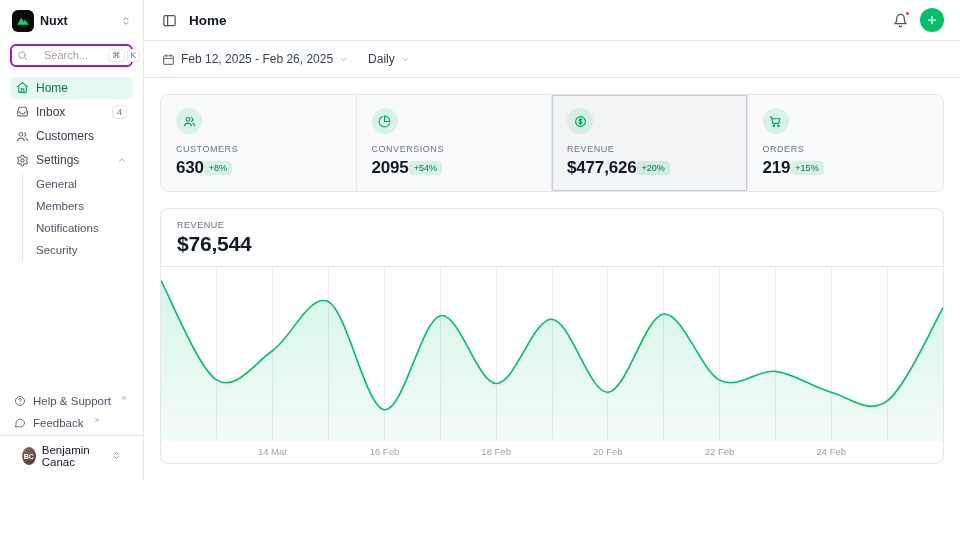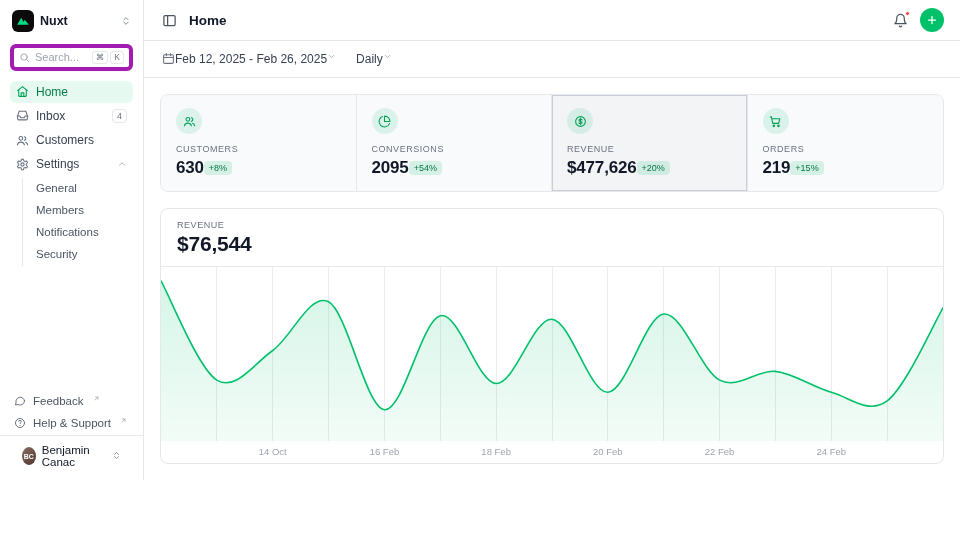--- a/index.html
+++ b/index.html
@@ -17,22 +17,22 @@
     border-right:1px solid #e5e7eb;
     display:flex; flex-direction:column;
     padding:8px 10px 0 10px;
   }
   .ws { display:flex; align-items:center; gap:6px; padding:2px 2px; cursor:pointer; border-radius:6px; }
   .logo-box { width:22px; height:22px; background:#0b0b0c; border-radius:6px; display:flex; align-items:center; justify-content:center; }
   .ws-name { font-size:12.5px; font-weight:700; color:#111827; }
   .ws .updown { margin-left:auto; color:#6b7280; }
 
   .search {
-    display:flex; align-items:center; gap:5px;
-    border:4px solid #a21caf; border-radius:6px;
+    display:flex; align-items:center; gap:16px;
+    border:2px solid #a21caf; border-radius:6px;
     padding:3px 5px; margin:10px 0 10px 0;
     color:#9ca3af; background:#fff; cursor:text;
     box-shadow:0 1px 1px rgba(0,0,0,.03);
   }
   .search input {
     border:none; outline:none; background:transparent;
     font-family:inherit; font-size:11px; color:#374151; width:48px; padding:0;
   }
   .search input::placeholder { color:#9ca3af; }
   .kbds { margin-left:auto; display:flex; gap:2px; }
@@ -103,21 +103,21 @@
     background:var(--primary,#00c16a); color:#fff;
     display:flex; align-items:center; justify-content:center;
   }
 
   .toolbar {
     height:37px; min-height:37px; border-bottom:1px solid #e5e7eb;
     display:flex; align-items:center; gap:16px; padding:0 16px;
   }
   .tool-btn {
     background:none; border:none; cursor:pointer; padding:4px 2px;
-    display:flex; align-items:flex-start; 
+    display:flex; align-items:center; gap:6px;
     font-family:inherit; font-size:12px; color:#374151;
   }
   .tool-btn .tico { color:#6b7280; display:flex; }
   .chev { color:#9ca3af; display:flex; }
 
   .content { flex:1; padding:16px; display:flex; flex-direction:column; min-height:0; }
 
   .stats {
     display:grid; grid-template-columns:repeat(4,1fr);
     border:1px solid #e5e7eb; border-radius:8px; overflow:hidden;
@@ -253,40 +253,40 @@
         <a class="nav-item">
             <span>Security</span>
           </a>
       </div>
     </nav>
 
     <div class="sidebar-bottom">
       <a class="nav-item">
         <span class="nico">
           <svg width="12" height="12" viewBox="0 0 24 24" fill="none" stroke="currentColor" stroke-width="2" stroke-linecap="round" stroke-linejoin="round">
-              <path d="M21 11.5a8.5 8.5 0 0 1-8.5 8.5c-1.5 0-3-.4-4.2-1.1L3 20l1.1-5.3A8.5 8.5 0 1 1 21 11.5Z"></path>
-            </svg>
-        </span>
-        <span>Feedback</span>
+              <circle cx="12" cy="12" r="9"></circle>
+              <path d="M9.5 9a2.5 2.5 0 0 1 5 .3c0 1.7-2.5 2.2-2.5 3.7"></path>
+              <line x1="12" y1="17" x2="12.01" y2="17"></line>
+            </svg>
+        </span>
+        <span>Help &amp; Support</span>
         <span class="ext">
           <svg width="7" height="7" viewBox="0 0 24 24" fill="none" stroke="currentColor" stroke-width="2.5" stroke-linecap="round" stroke-linejoin="round">
               <path d="M7 17 17 7"></path>
               <path d="M9 7h8v8"></path>
             </svg>
         </span>
       </a>
       <a class="nav-item">
         <span class="nico">
           <svg width="12" height="12" viewBox="0 0 24 24" fill="none" stroke="currentColor" stroke-width="2" stroke-linecap="round" stroke-linejoin="round">
-              <circle cx="12" cy="12" r="9"></circle>
-              <path d="M9.5 9a2.5 2.5 0 0 1 5 .3c0 1.7-2.5 2.2-2.5 3.7"></path>
-              <line x1="12" y1="17" x2="12.01" y2="17"></line>
-            </svg>
-        </span>
-        <span>Help &amp; Support</span>
+              <path d="M21 11.5a8.5 8.5 0 0 1-8.5 8.5c-1.5 0-3-.4-4.2-1.1L3 20l1.1-5.3A8.5 8.5 0 1 1 21 11.5Z"></path>
+            </svg>
+        </span>
+        <span>Feedback</span>
         <span class="ext">
           <svg width="7" height="7" viewBox="0 0 24 24" fill="none" stroke="currentColor" stroke-width="2.5" stroke-linecap="round" stroke-linejoin="round">
               <path d="M7 17 17 7"></path>
               <path d="M9 7h8v8"></path>
             </svg>
         </span>
       </a>
       <div class="user-row">
         <span class="avatar">BC</span>
         <span>Benjamin Canac</span>
@@ -439,21 +439,21 @@
                 <line x1="504.00000000000006" x2="504.00000000000006" y1="0" y2="235" class="gridline"></line>
                 <line x1="560" x2="560" y1="0" y2="235" class="gridline"></line>
                 <line x1="616" x2="616" y1="0" y2="235" class="gridline"></line>
                 <line x1="672" x2="672" y1="0" y2="235" class="gridline"></line>
                 <line x1="728" x2="728" y1="0" y2="235" class="gridline"></line>
               </g>
             <path id="area-path" fill="url(#areaGrad)" stroke="none" d="M0.0 18.8 C9.3 41.1 37.3 137.1 56.0 152.8 C74.7 168.4 93.3 130.4 112.0 112.8 C130.7 95.2 149.3 33.7 168.0 47.0 C186.7 60.3 205.3 189.6 224.0 192.7 C242.7 195.8 261.3 71.7 280.0 65.8 C298.7 59.9 317.3 156.7 336.0 157.4 C354.7 158.2 373.3 68.5 392.0 70.5 C410.7 72.5 429.3 170.4 448.0 169.2 C466.7 168.0 485.3 66.2 504.0 63.5 C522.7 60.7 541.3 139.8 560.0 152.8 C578.7 165.7 597.3 138.3 616.0 141.0 C634.7 143.7 653.3 162.5 672.0 169.2 C690.7 175.9 709.3 200.0 728.0 180.9 C746.7 161.9 774.7 76.1 784.0 55.1 L784 235 L0 235 Z"></path>
             <path id="line-path" fill="none" stroke-width="1.6" vector-effect="non-scaling-stroke" stroke-linejoin="round" stroke-linecap="round" d="M0.0 18.8 C9.3 41.1 37.3 137.1 56.0 152.8 C74.7 168.4 93.3 130.4 112.0 112.8 C130.7 95.2 149.3 33.7 168.0 47.0 C186.7 60.3 205.3 189.6 224.0 192.7 C242.7 195.8 261.3 71.7 280.0 65.8 C298.7 59.9 317.3 156.7 336.0 157.4 C354.7 158.2 373.3 68.5 392.0 70.5 C410.7 72.5 429.3 170.4 448.0 169.2 C466.7 168.0 485.3 66.2 504.0 63.5 C522.7 60.7 541.3 139.8 560.0 152.8 C578.7 165.7 597.3 138.3 616.0 141.0 C634.7 143.7 653.3 162.5 672.0 169.2 C690.7 175.9 709.3 200.0 728.0 180.9 C746.7 161.9 774.7 76.1 784.0 55.1" stroke="#00c16a"></path>
           </svg>
           <div class="x-labels" id="x-labels">
-              <span style="left: 14.2857%;">14 Oct</span>
+              <span style="left: 14.2857%;">14 Mar</span>
               <span style="left: 28.5714%;">16 Feb</span>
               <span style="left: 42.8571%;">18 Feb</span>
               <span style="left: 57.1429%;">20 Feb</span>
               <span style="left: 71.4286%;">22 Feb</span>
               <span style="left: 85.7143%;">24 Feb</span>
             </div>
         </div>
       </div>
 
     </div>

